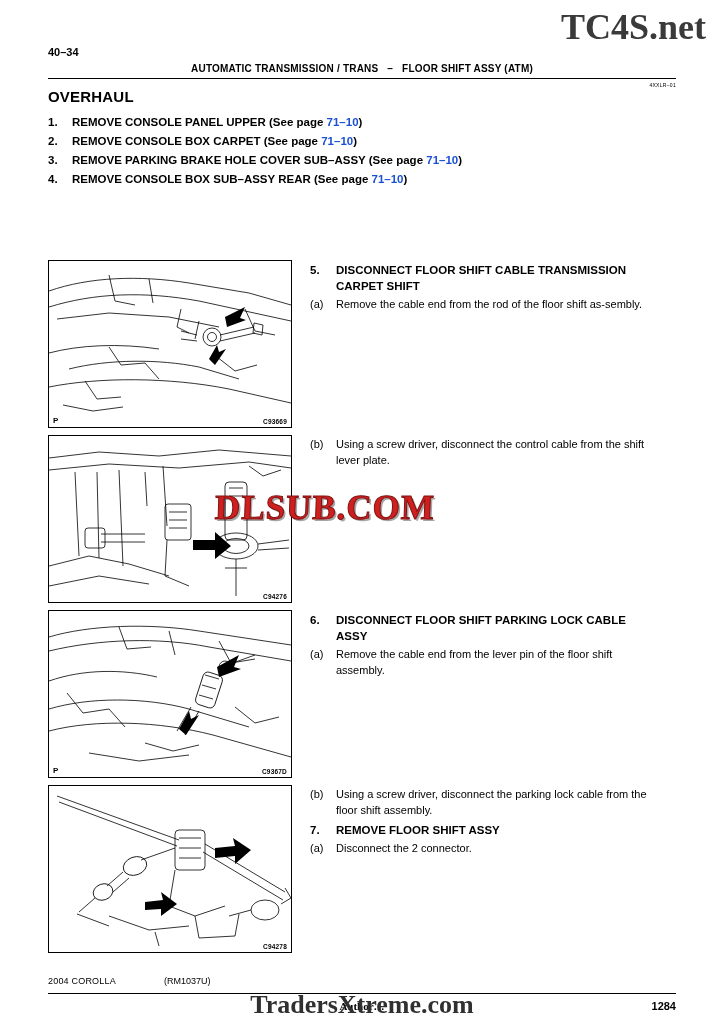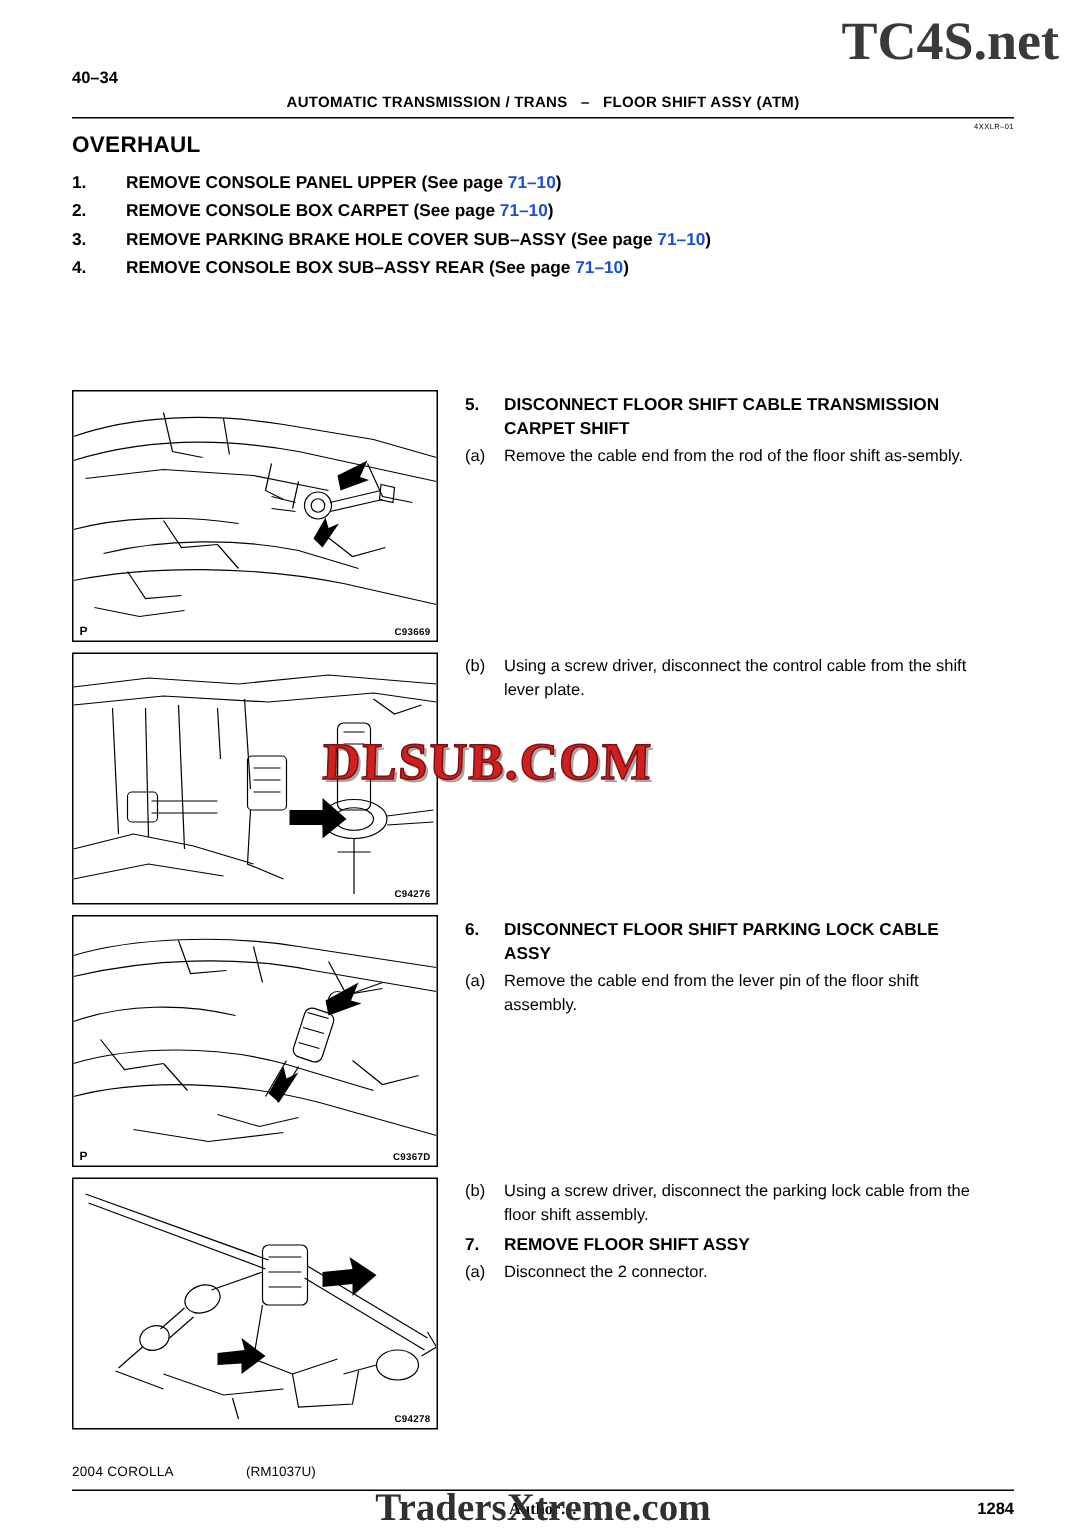--- a/index.html
+++ b/index.html
@@ -54,21 +54,21 @@
   .steps{
     position:absolute;left:48px;top:113px;width:620px;
   }
   .step{
     display:flex;
     font-size:11.5px;font-weight:bold;
     line-height:18px;
     margin-bottom:1px;
   }
   .step .no{width:24px;flex:none;}
-  .step .txt{flex:1;margin-left:12px;}
+  .step .txt{flex:1;}
   .pglink{color:#1a4fd6;}
 
   
   .fig{
     position:absolute;
     border:1px solid #000;
     background:#fff;
     overflow:hidden;
   }
   .fig .code{

